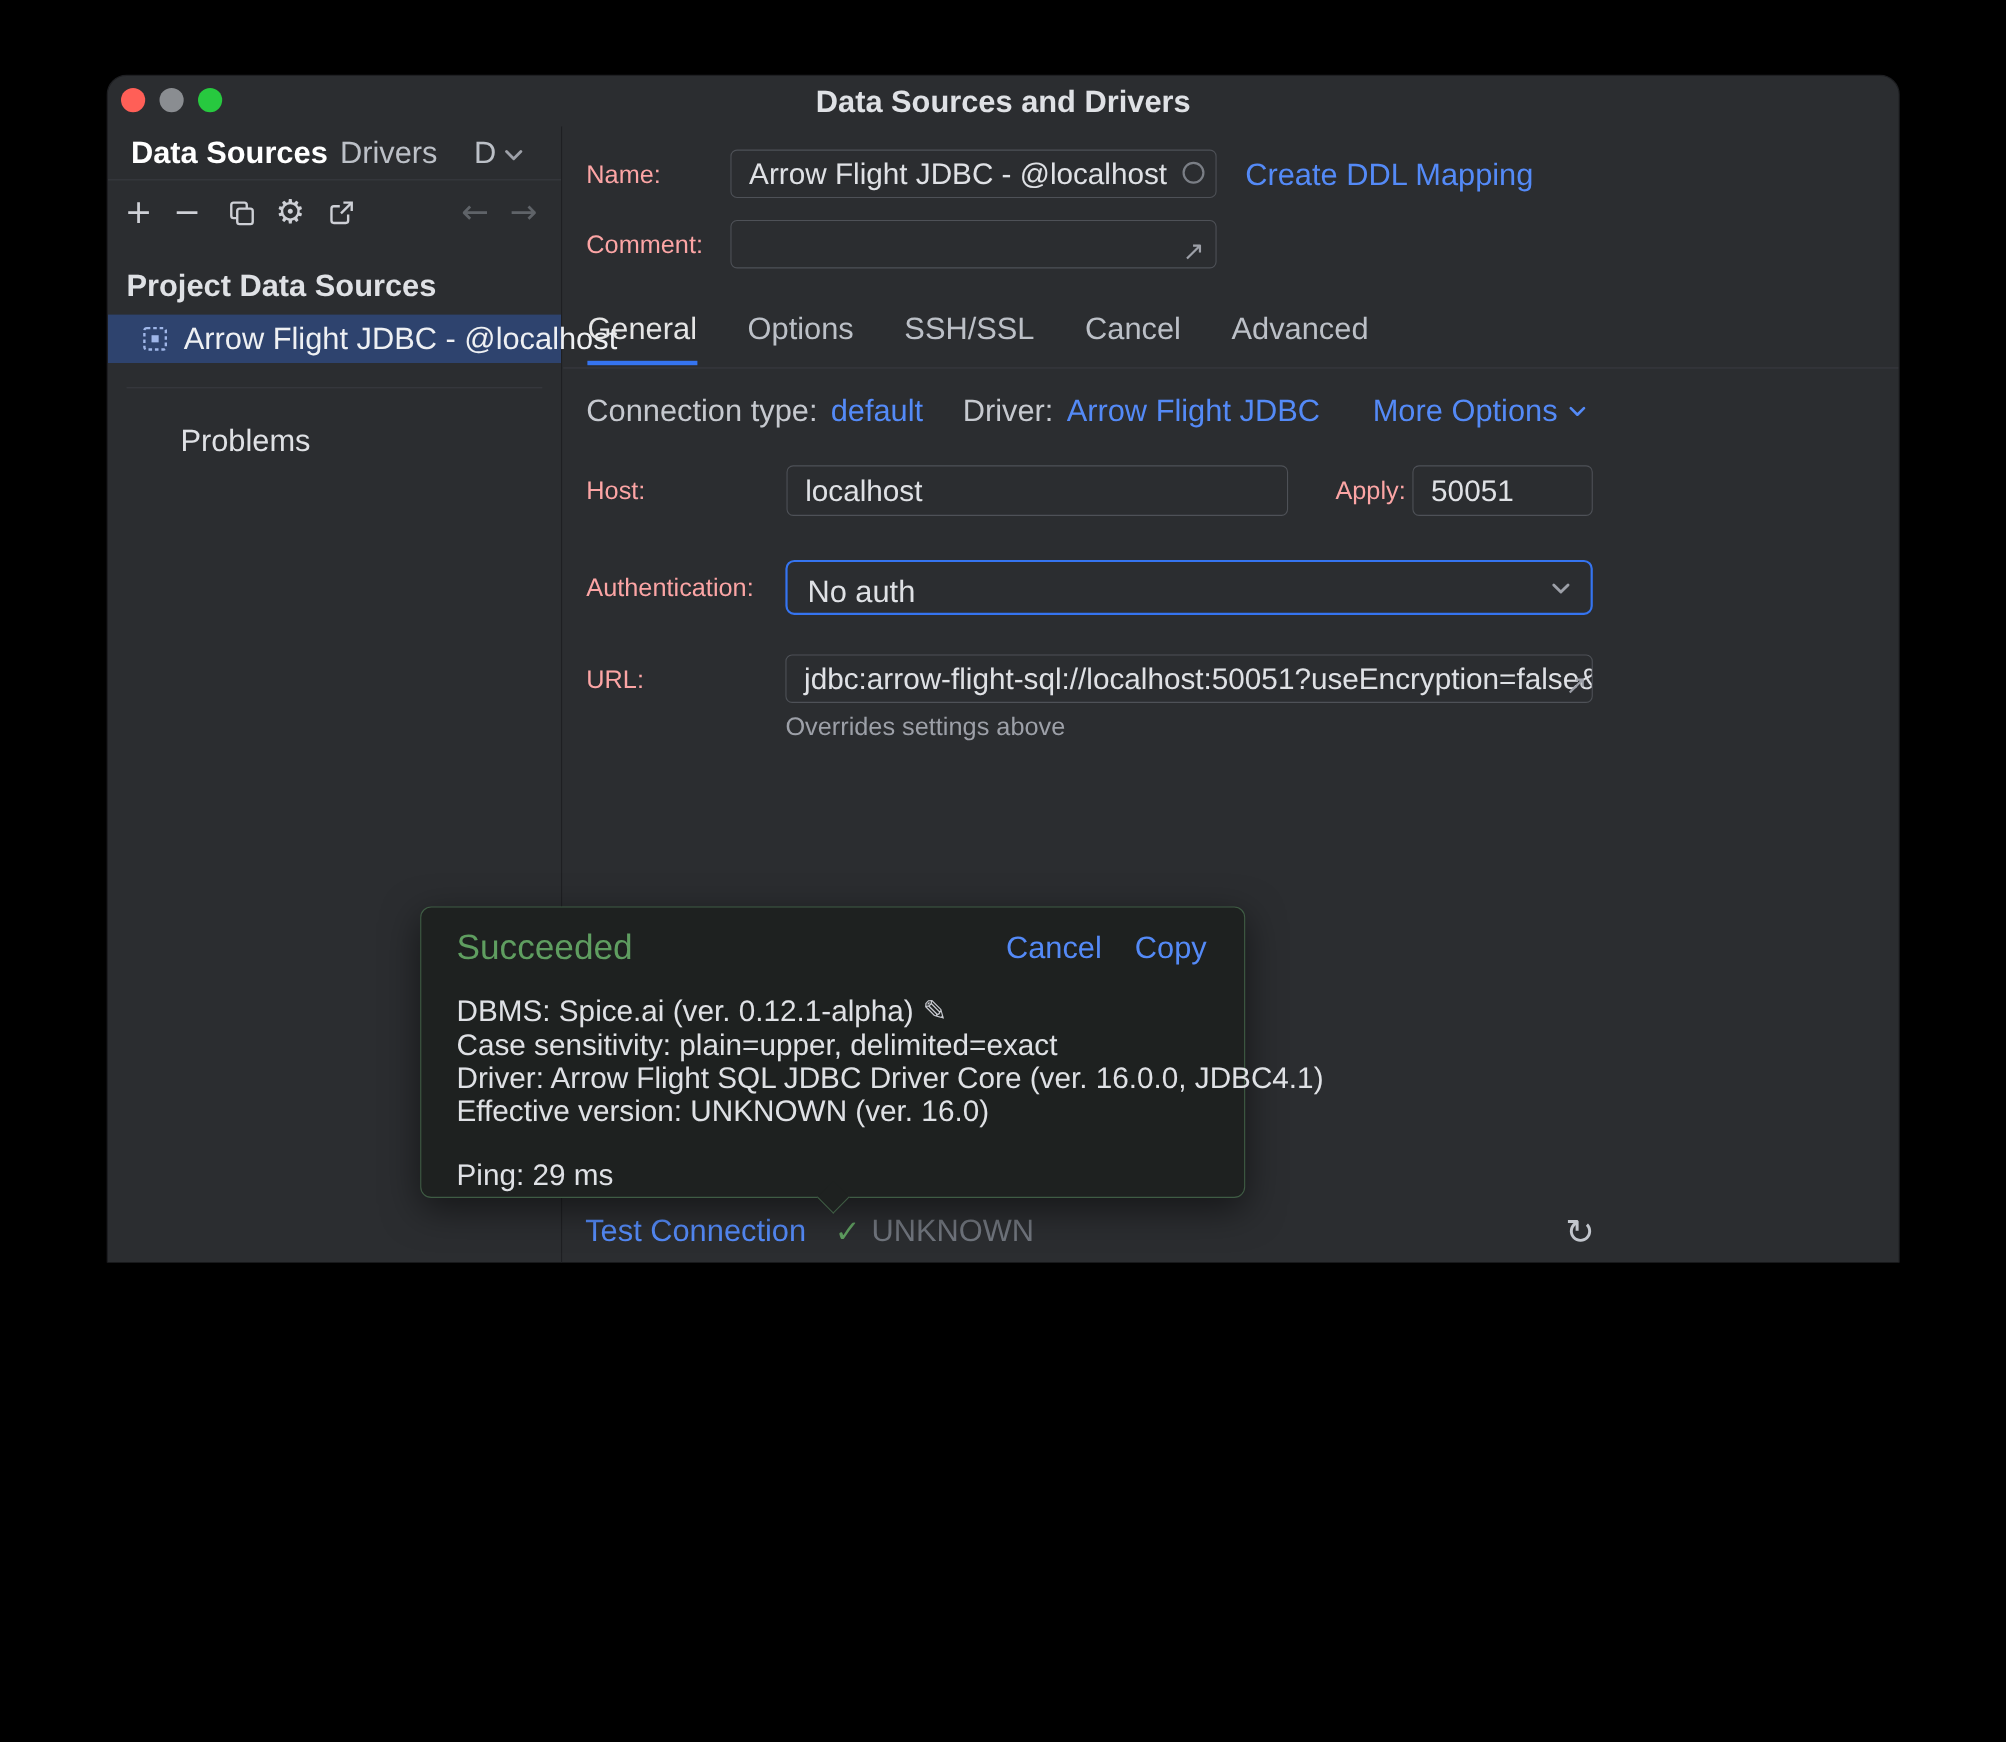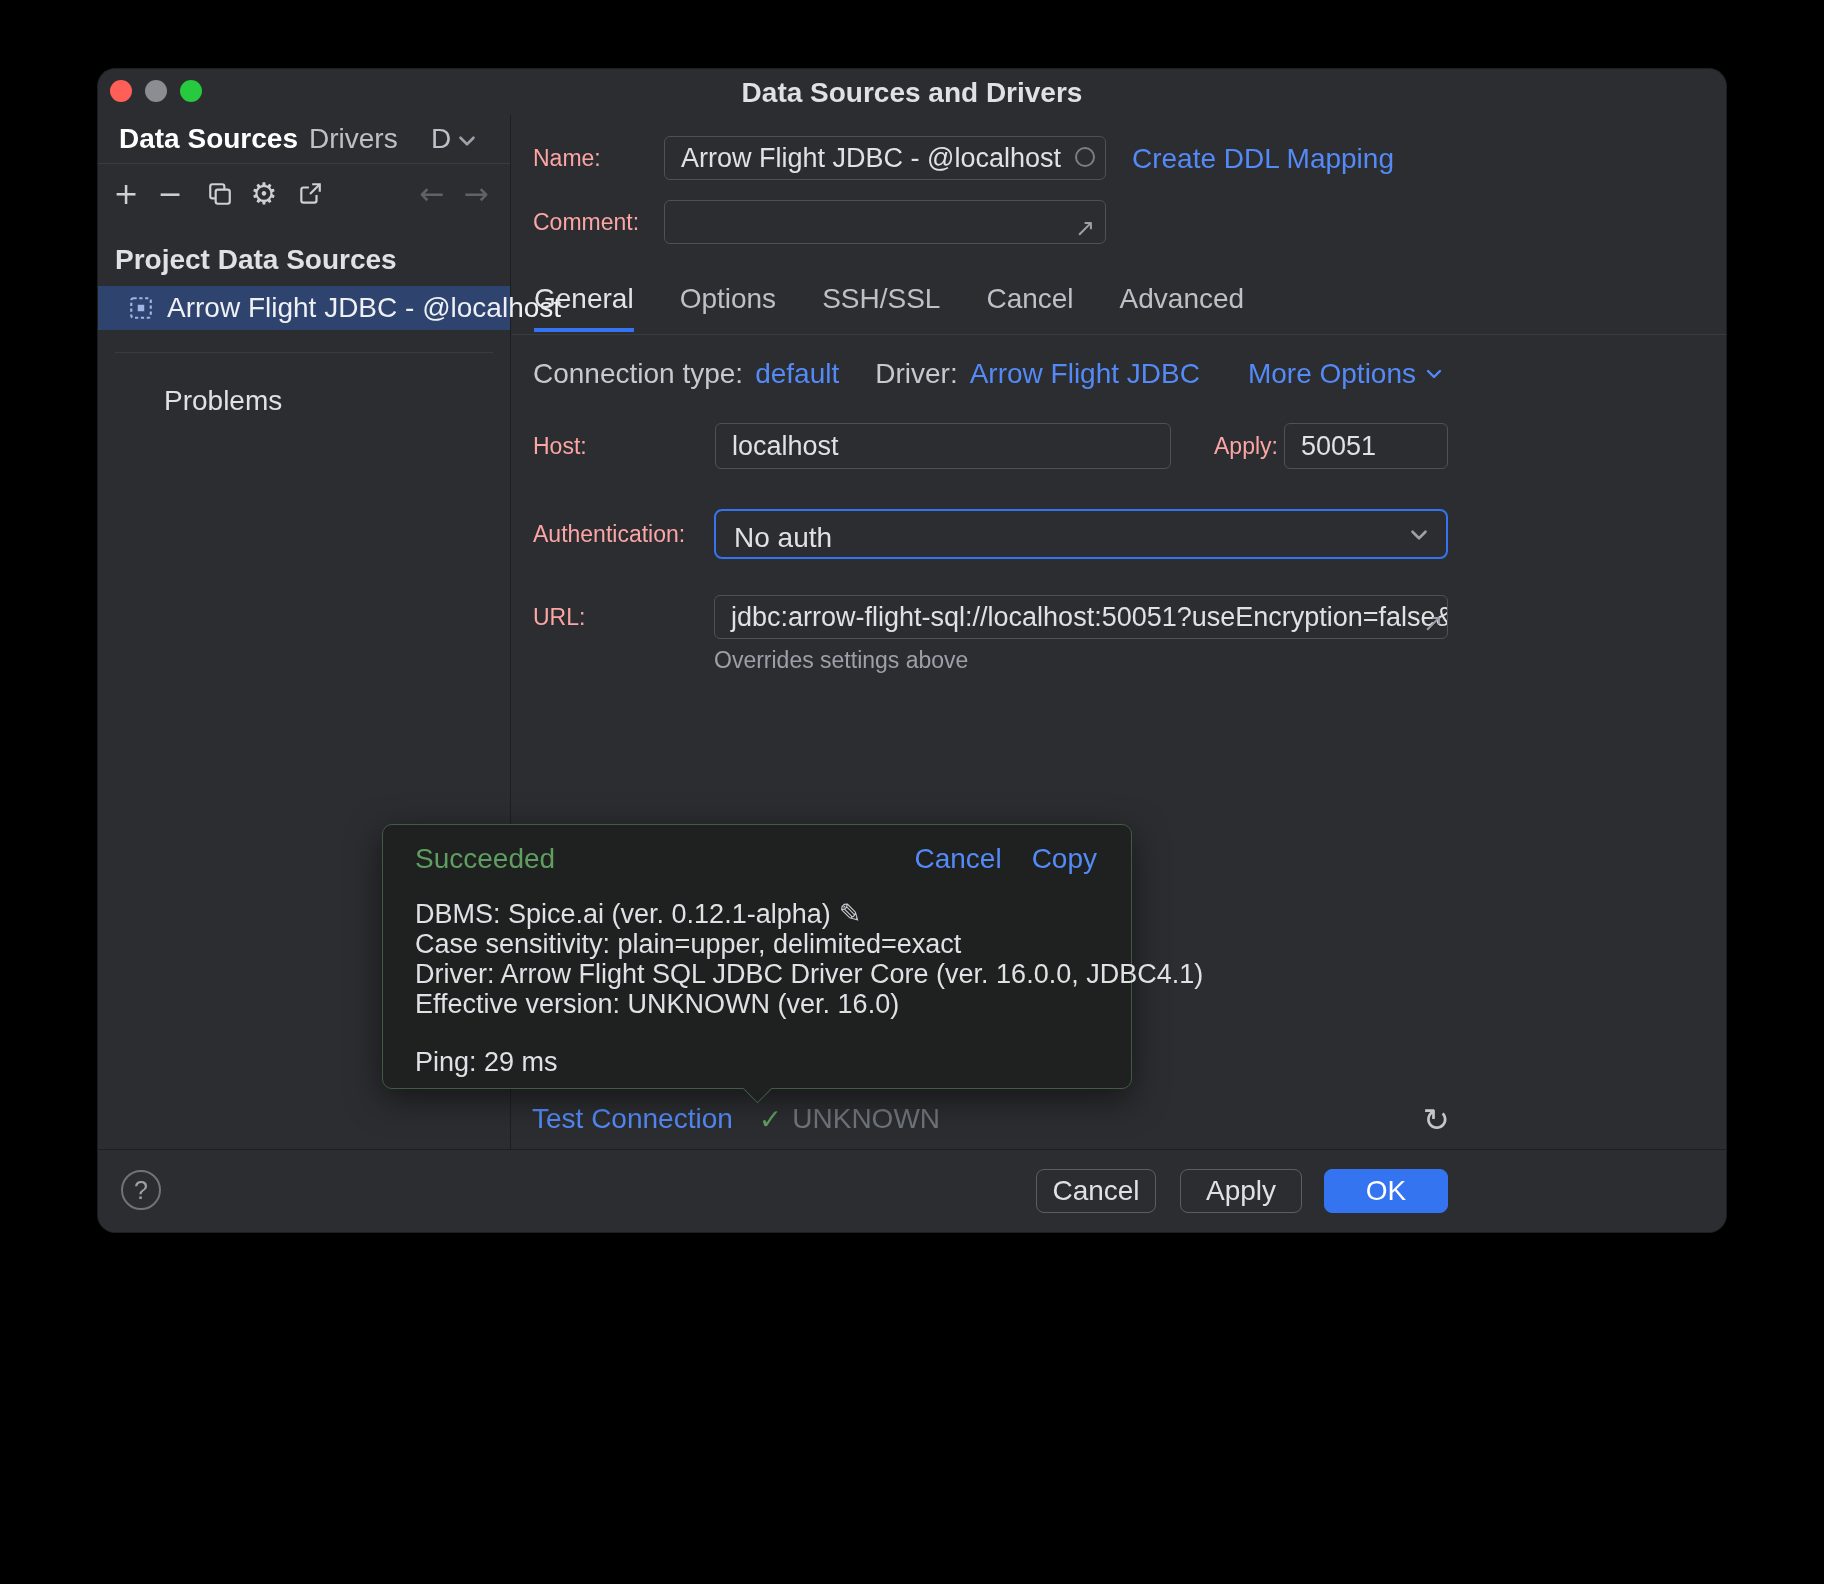--- a/index.html
+++ b/index.html
@@ -1,16 +1,16 @@
 <!DOCTYPE html>
 <html><head>
 <meta charset="utf-8">
 <style>
   html,body { margin:0; padding:0; background:#000; }
-  .stage { position:relative; width:1824px; height:1584px; background:#000; overflow:hidden;
+  .stage { position:relative; width:1824px; height:1148px; background:#000; overflow:hidden;
            font-family:"Liberation Sans","DejaVu Sans",sans-serif; color:#dfe1e5; }
   .window { position:absolute; left:97px; top:68px; width:1630px; height:1165px;
             background:#2b2d30; border-radius:18px; border:1px solid #1e1f22;
             box-shadow:0 24px 70px rgba(0,0,0,.65); overflow:hidden; box-sizing:border-box; }
 
   
   .titlebar { position:absolute; left:0; top:0; right:0; height:46px; }
   .title { position:absolute; left:0; right:0; top:0; line-height:48px; text-align:center;
            font-size:28px; font-weight:700; color:#dfe1e5; }
   .light { position:absolute; top:11px; width:22px; height:22px; border-radius:50%; }
@@ -105,21 +105,21 @@
 
   
   .popup { position:absolute; left:284px; top:755px; width:750px; height:265px;
            background:#1e2120; border:1px solid #3f5c44; border-radius:10px;
            box-shadow:0 10px 34px rgba(0,0,0,.5); box-sizing:border-box;
            padding:18px 34px 16px 32px; z-index:6; }
   .popup::after { content:""; position:absolute; left:364px; bottom:-11px; width:20px; height:20px;
                   background:#1e2120; border-right:1px solid #3f5c44; border-bottom:1px solid #3f5c44;
                   transform:rotate(45deg); }
   .popup-head { display:flex; justify-content:space-between; align-items:center; }
-  .succeeded { color:#5f9e60; font-size:28px; font-weight:400; }
+  .succeeded { color:#5f9e60; font-size:32px; font-weight:400; }
   .popup-links { display:flex; gap:30px; font-size:28px; }
   .popup-body { margin-top:24px; }
   .popup-line { font-size:27px; line-height:30px; color:#dfe1e5; white-space:nowrap; }
   .pencil { font-family:"DejaVu Sans",sans-serif; color:#c9cbd1; margin-left:8px; cursor:pointer; }
   .ping-line { margin-top:28px; }
 
   
   .bottombar { position:absolute; left:0; right:0; bottom:0; height:83px; background:#2b2d30;
                border-top:1px solid #1e1f22; box-sizing:border-box; }
   .help { position:absolute; left:23px; top:20px; width:40px; height:40px; border:2px solid #6f737a;

